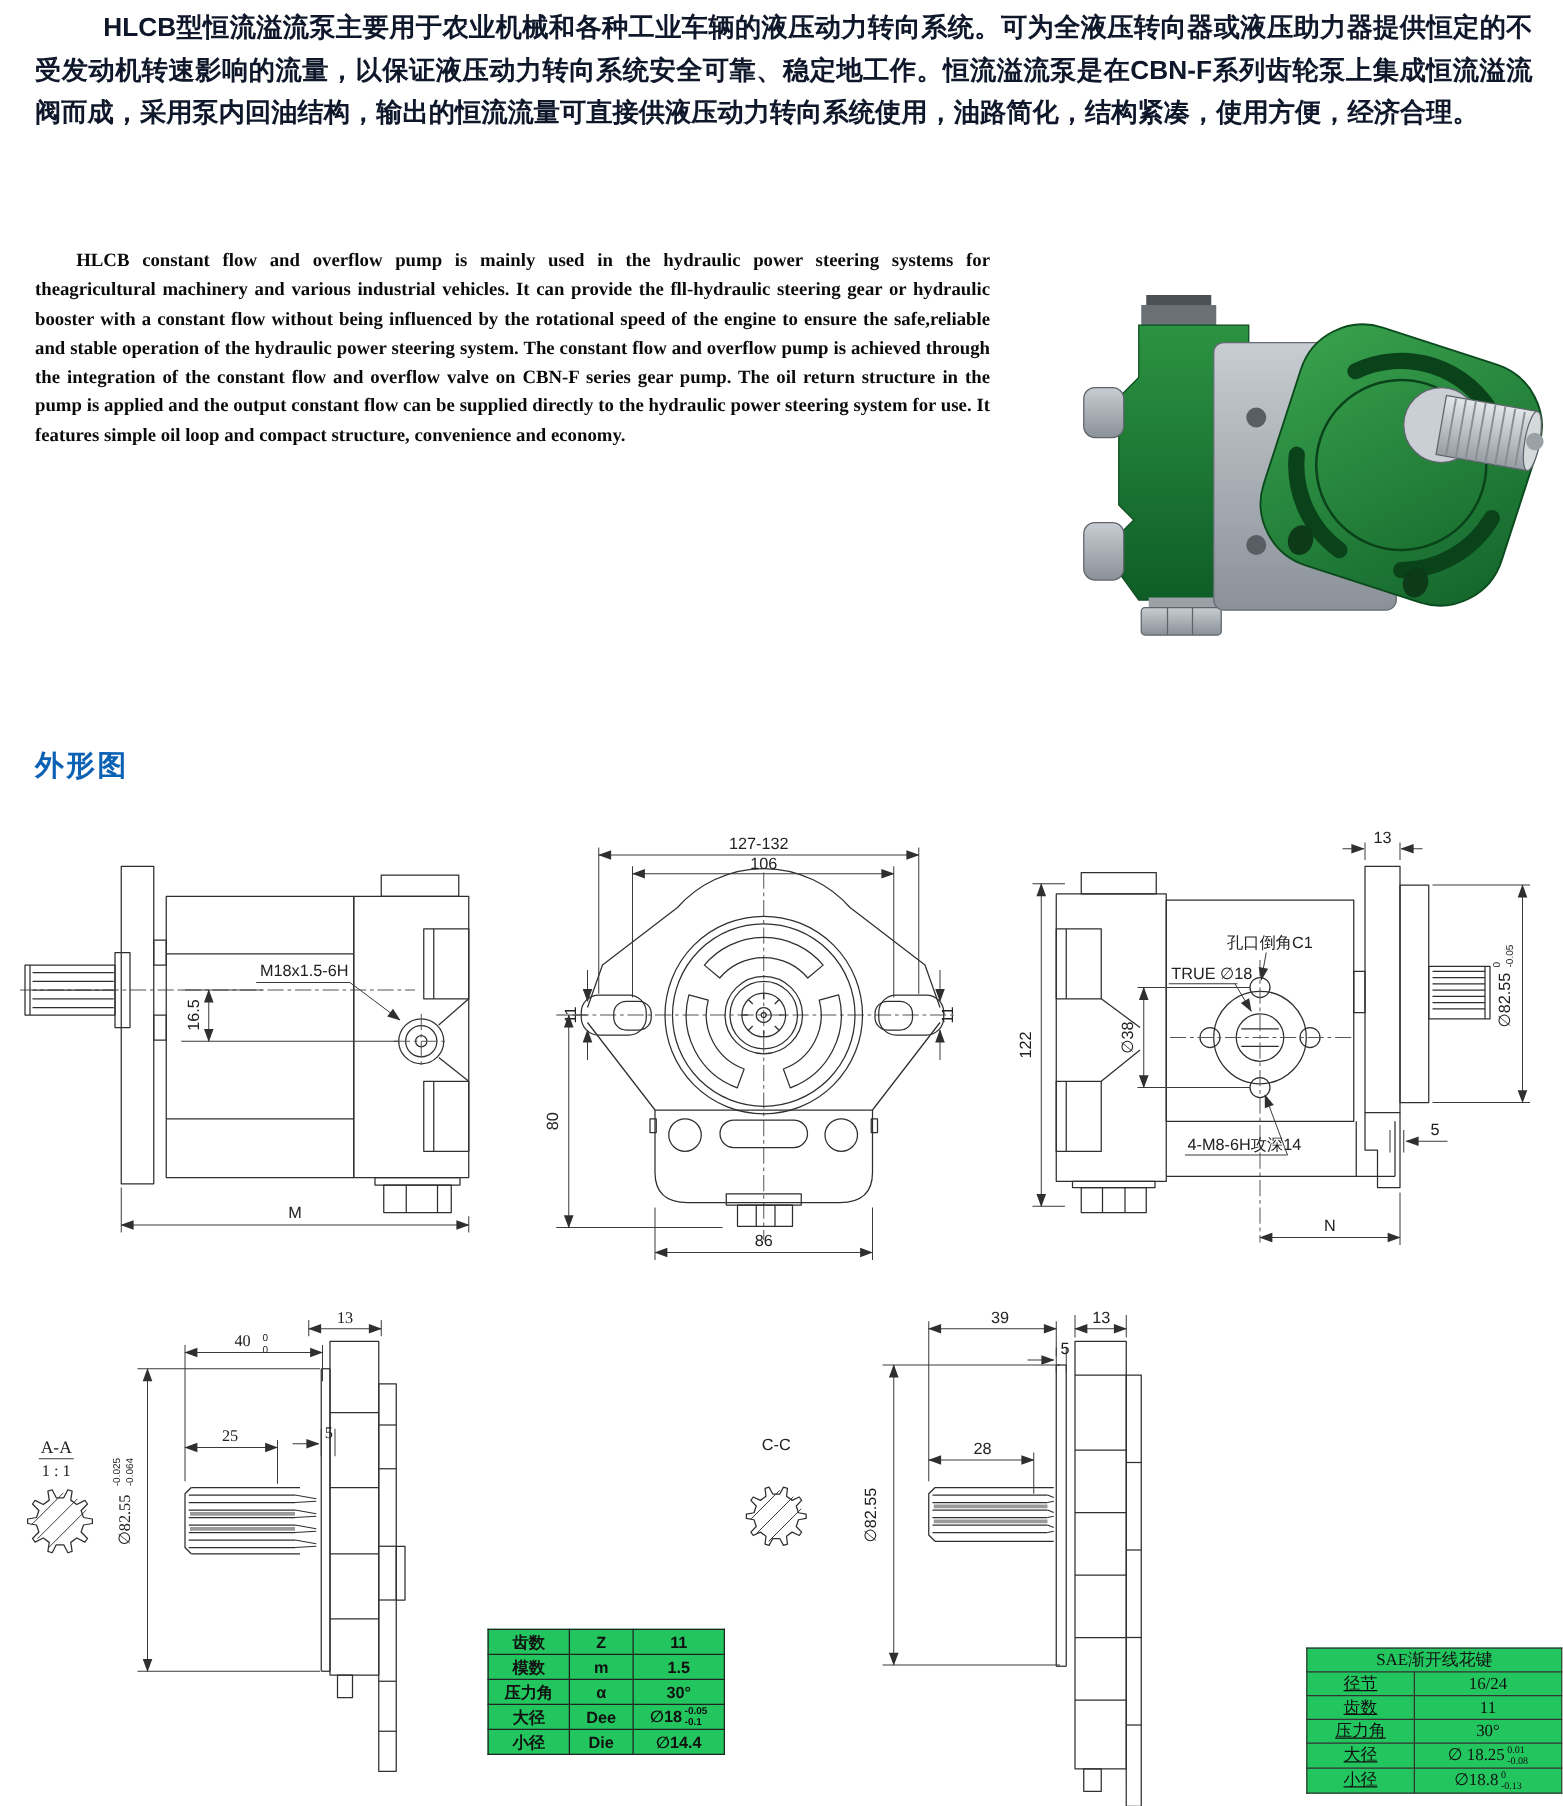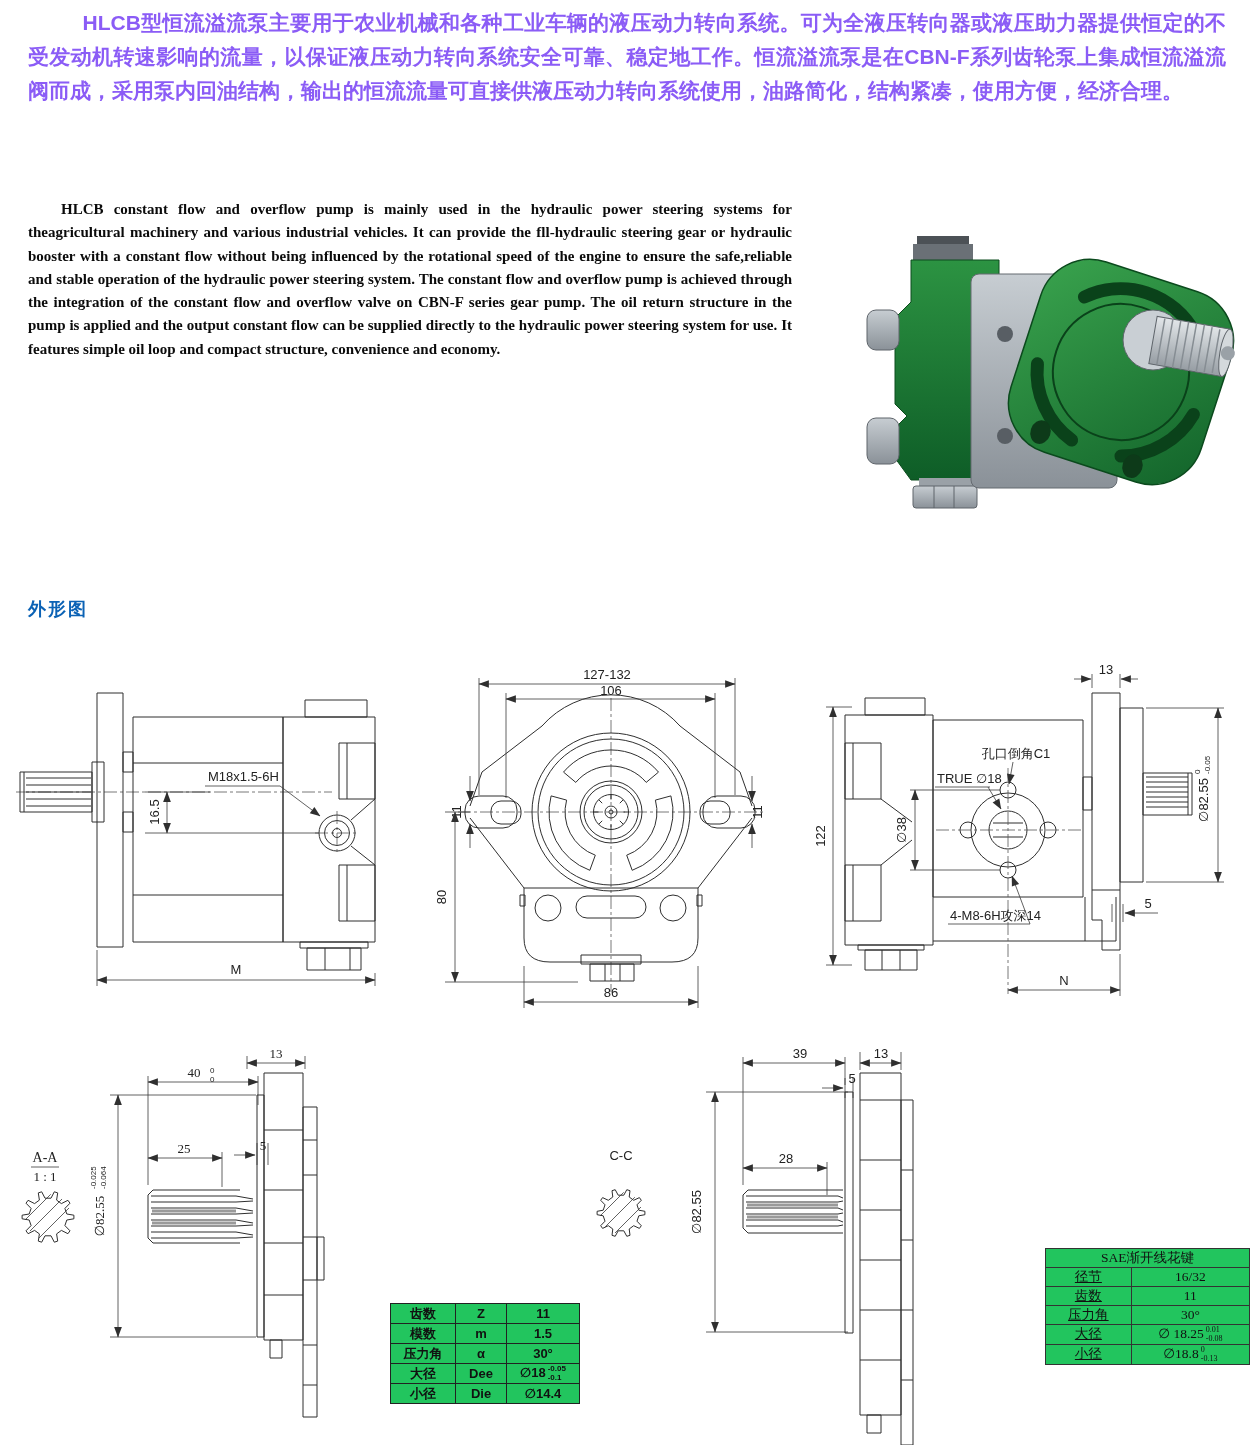--- a/index.html
+++ b/index.html
@@ -1,42 +1,42 @@
 <!DOCTYPE html>
 <html><head>
 <meta charset="utf-8">
 <style>
   html,body{margin:0;padding:0;background:#fff;}
   body{width:1250px;height:1445px;position:relative;overflow:hidden;
        font-family:"Liberation Sans","DejaVu Sans",sans-serif;color:#111;}
   .abs{position:absolute;}
   .cn-intro{left:28px;top:6px;width:1198px;font-size:21px;font-weight:700;
-            line-height:1.62;text-align:justify;text-indent:2.6em;color:#8b5cf6;
+            line-height:1.62;text-align:justify;text-indent:2.6em;color:#0f172a;
             font-family:"Liberation Sans","DejaVu Sans",sans-serif;}
   .en-intro{left:28px;top:198px;width:764px;font-size:15px;font-weight:700;
             line-height:1.55;text-align:justify;text-indent:2.2em;color:#0b0b0b;
             font-family:"Liberation Serif","DejaVu Serif",serif;}
-  .sec-title{left:28px;top:597px;font-size:18px;color:#0b62b5;display:flex;align-items:baseline;}
+  .sec-title{left:28px;top:597px;font-size:23px;color:#0b62b5;display:flex;align-items:baseline;}
   .sec-title .cn{font-weight:600;letter-spacing:2px;}
   .sec-title .en{font-weight:400;}
   svg{position:absolute;overflow:visible;}
   svg text{fill:#222;font-family:"Liberation Sans","DejaVu Sans",sans-serif;font-size:13px;}
   svg text.ser{font-family:"Liberation Serif","DejaVu Serif",serif;}
   svg text.tm{text-anchor:middle;}
   svg text.sm{font-size:8px;}
   .ln{stroke:#2f2f2f;stroke-width:1;fill:none;stroke-linejoin:round;}
   .thin{stroke:#3a3a3a;stroke-width:0.8;fill:none;}
   .cl{stroke:#555;stroke-width:0.8;fill:none;stroke-dasharray:13 3 3 3;}
   .thk{stroke:#9a9a9a;stroke-width:3;fill:none;}
   table{border-collapse:collapse;background:#22c55e;}
   .t1{left:390px;top:1303px;font-size:13px;font-weight:700;
       font-family:"Liberation Sans","DejaVu Sans",sans-serif;}
   .t1 td{border:1.6px solid #222;text-align:center;padding:0 4px;height:19px;}
   .t1 .c1{width:56px;} .t1 .c2{width:42px;} .t1 .c3{width:64px;}
-  .t2{left:1013px;top:1248px;font-size:13.5px;
+  .t2{left:1013px;top:1318px;font-size:13.5px;
       font-family:"Liberation Serif","DejaVu Serif",serif;margin-left:32px;}
   .t2 td,.t2 th{border:1.3px solid #333;text-align:center;padding:0 6px;height:18px;font-weight:400;}
   .t2 .c1{width:92px;text-decoration:underline;} .t2 .c2{width:128px;}
   .tolstack{display:inline-flex;flex-direction:column;vertical-align:middle;
             line-height:1;font-size:8px;margin-left:2px;text-align:left;}
   .tolstack i{font-style:normal;height:9px;}
 </style>
 </head>
 <body>
 
@@ -517,21 +517,21 @@
 </tbody>
   </table>
 
 <table class="abs t2">
   <tbody>
       <tr>
     <th colspan="2">SAE渐开线花键</th>
   </tr>
   <tr>
     <td class="c1">径节</td>
-    <td class="c2"><span>16/32</span></td>
+    <td class="c2"><span>16/24</span></td>
   </tr>
   <tr>
     <td class="c1">齿数</td>
     <td class="c2"><span>11</span></td>
   </tr>
   <tr>
     <td class="c1">压力角</td>
     <td class="c2"><span>30°</span></td>
   </tr>
   <tr>

